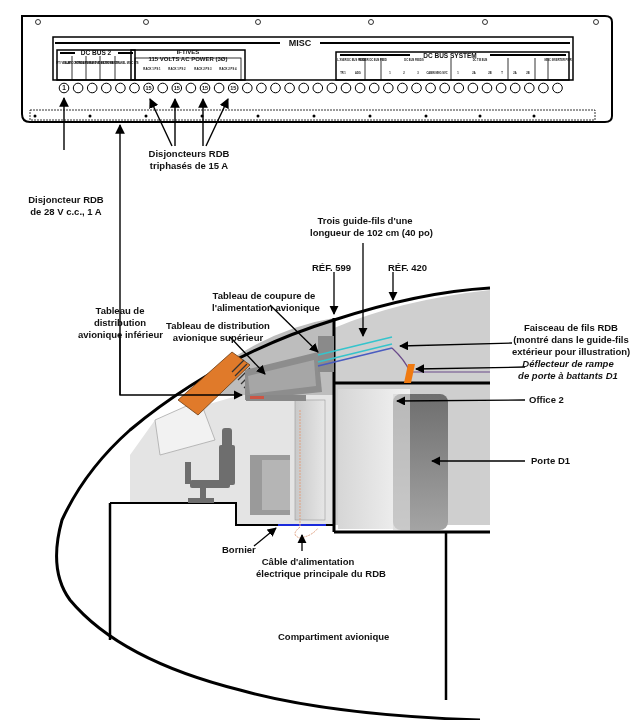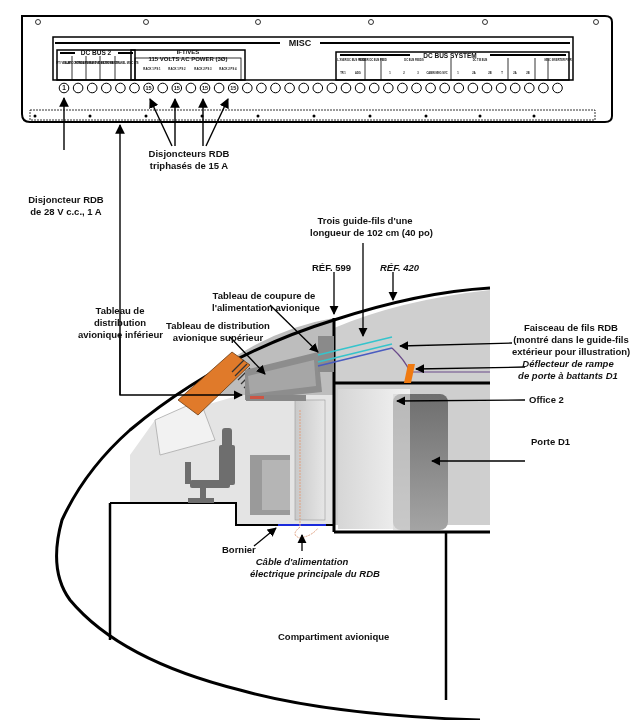--- a/index.html
+++ b/index.html
@@ -260,21 +260,21 @@
 </div>
 <div class="lbl" style="left:148px;top:148px;width:82px;">
   <div>Disjoncteurs RDB</div>
   <div>triphasés de 15 A</div>
 </div>
 <div class="lbl" style="left:310px;top:215px;width:110px;">
   <div>Trois guide-fils d'une</div>
   <div>longueur de 102 cm (40 po)</div>
 </div>
 <div class="lbl" style="left:312px;top:262px;">RÉF. 599</div>
-<div class="lbl" style="left:380px;top:262px;font-style:italic;">RÉF. 420</div>
+<div class="lbl" style="left:388px;top:262px;">RÉF. 420</div>
 <div class="lbl" style="left:212px;top:290px;width:104px;">
   <div>Tableau de coupure de</div>
   <div>l'alimentation avionique</div>
 </div>
 <div class="lbl" style="left:78px;top:305px;width:84px;">
   <div>Tableau de</div>
   <div>distribution</div>
   <div>avionique inférieur</div>
 </div>
 <div class="lbl" style="left:166px;top:320px;width:104px;text-align:center;">
@@ -284,19 +284,19 @@
 <div class="lbl" style="left:512px;top:322px;width:118px;">
   <div>Faisceau de fils RDB</div>
   <div>(montré dans le guide-fils</div>
   <div>extérieur pour illustration)</div>
 </div>
 <div class="lbl" style="left:518px;top:358px;width:100px;font-style:italic;">
   <div>Déflecteur de rampe</div>
   <div>de porte à battants D1</div>
 </div>
 <div class="lbl" style="left:529px;top:394px;">Office 2</div>
-<div class="lbl" style="left:531px;top:436px;text-align:center;">Porte D1</div>
+<div class="lbl" style="left:531px;top:455px;text-align:center;">Porte D1</div>
 <div class="lbl" style="left:222px;top:544px;">Bornier</div>
-<div class="lbl" style="left:250px;top:556px;width:104px;font-style:italic;">
+<div class="lbl" style="left:256px;top:556px;width:104px;">
   <div>Câble d'alimentation</div>
   <div>électrique principale du RDB</div>
 </div>
 <div class="lbl" style="left:278px;top:607px;margin-top:24px;">Compartiment avionique</div>
 
 </body></html>

